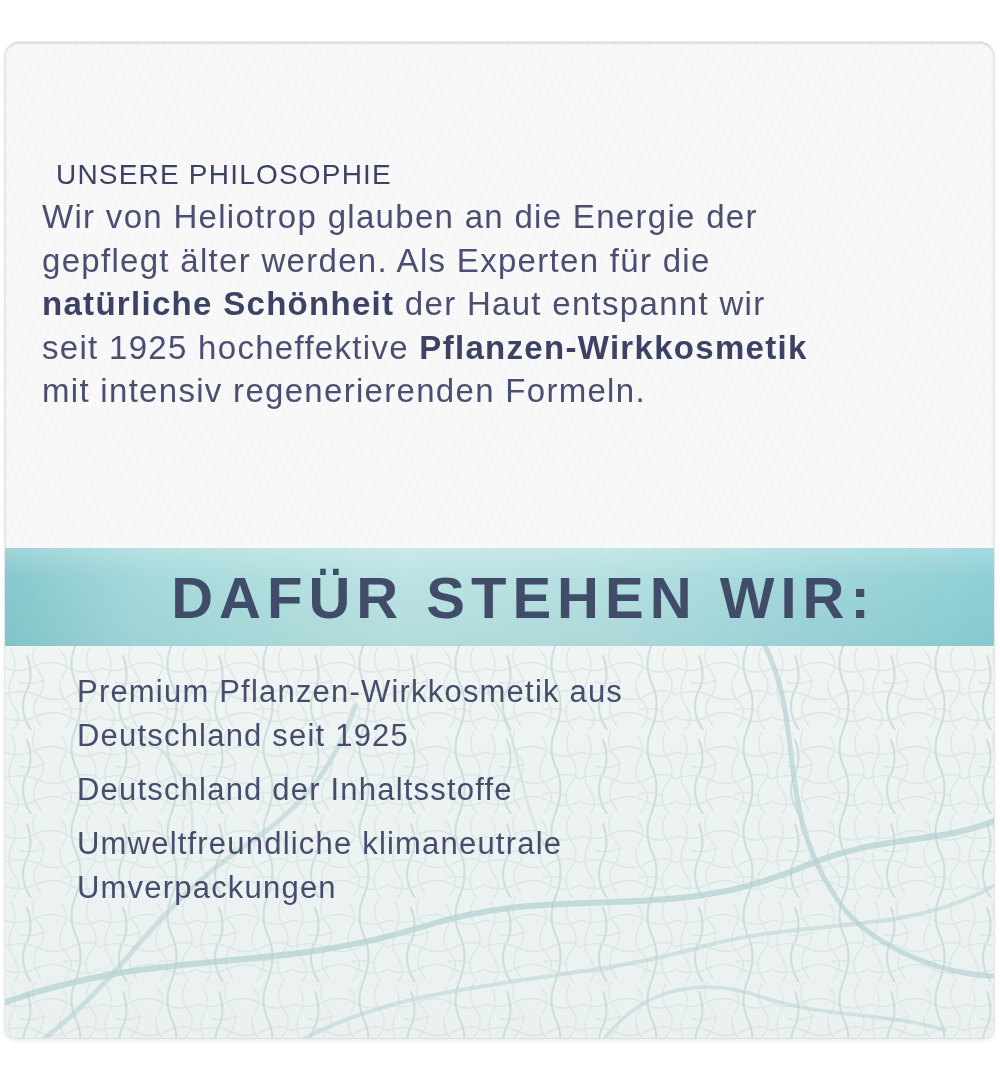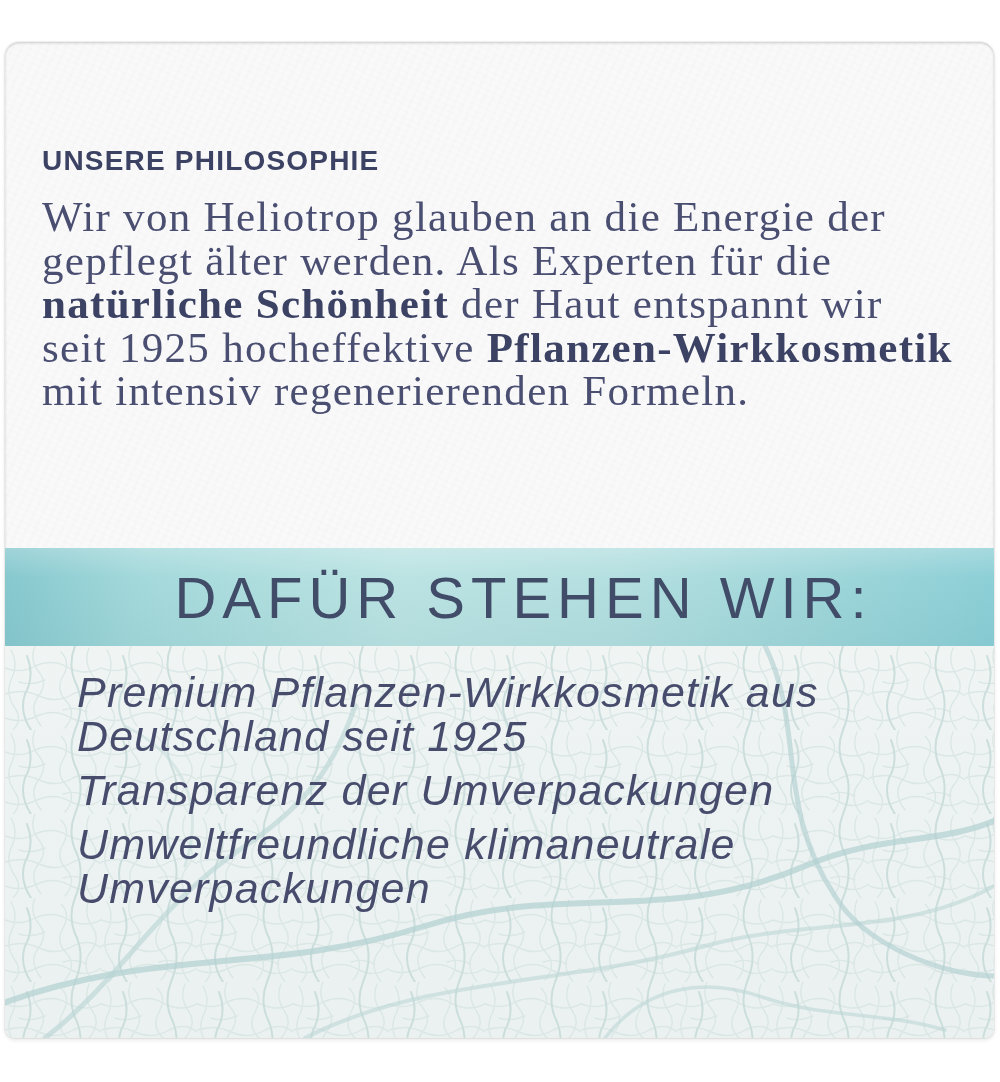--- a/index.html
+++ b/index.html
@@ -19,56 +19,56 @@
       0 0 0 1px rgba(0,0,0,0.05),
       0 2px 4px rgba(0,0,0,0.10),
       inset 0 3px 3px -2px rgba(0,0,0,0.18),
       inset 2px 0 3px -2px rgba(0,0,0,0.14),
       inset -2px 0 3px -2px rgba(0,0,0,0.14),
       inset 0 -2px 3px -2px rgba(0,0,0,0.16);
     overflow:hidden;
   }
 
   .heading{
-    position:absolute;left:37px;top:102px;margin:0;
-    font-size:28px;line-height:34px;font-weight:700;
+    position:absolute;left:37px;top:102px;margin:14px;
+    font-size:28px;line-height:34px;font-weight:400;
     letter-spacing:1.2px;color:#3c4263;
   }
 
   .para{
     position:absolute;left:37px;top:153px;width:930px;
-    font-size:43px;line-height:43.5px;font-weight:400;
-    letter-spacing:1.3px;color:#4a4f71;font-family:Liberation Serif, serif;
+    font-size:33px;line-height:43.5px;font-weight:400;
+    letter-spacing:1.3px;color:#4a4f71;
   }
   .para .bold{font-weight:700;color:#3c4263;}
 
   .band{
     position:absolute;left:0;top:506px;width:100%;height:98px;
     background:
       linear-gradient(180deg, rgba(255,255,255,0.22) 0%, rgba(255,255,255,0) 30%, rgba(20,90,100,0.05) 100%),
       linear-gradient(96deg, #85c8ce 0%, #a4d9db 14%, #bce3e3 40%, #b4dfe0 62%, #9cd5d9 85%, #8ccfd6 100%);
     display:flex;align-items:center;justify-content:center;
   }
   .band-title{
-    font-size:58px;font-weight:400;letter-spacing:6px;
+    font-size:58px;font-weight:700;letter-spacing:6px;
     color:#414c68;line-height:1;padding-top:2px;white-space:nowrap;margin-left:48px;
   }
 
   .leaf{
     position:absolute;left:0;top:604px;right:0;bottom:0;
     background:linear-gradient(180deg,#f0f5f4 0%, #edf3f2 30%, #eaf1f0 100%);
   }
   .leaf svg.veins{position:absolute;inset:0;width:100%;height:100%;}
 
   .values{
     position:absolute;left:72px;top:24px;margin:0;padding:0;list-style:none;
   }
   .values li{
-    font-size:43px;line-height:44px;font-weight:400;
-    letter-spacing:1.2px;color:#474c6d;margin:0 0 10px 0;white-space:nowrap;font-style:italic;
+    font-size:31px;line-height:44px;font-weight:400;
+    letter-spacing:1.2px;color:#474c6d;margin:0 0 10px 0;white-space:nowrap;
   }
 </style>
 </head>
 <body>
 
 <div class="stage">
   <div class="panel">
 
     <h1 class="heading">UNSERE PHILOSOPHIE</h1>
 
@@ -112,19 +112,19 @@
           <path d="M300 392 C420 330, 560 340, 700 300 C800 272, 900 290, 989 240" stroke="#bcd7d6" stroke-width="4" opacity="0.6"></path>
           <path d="M760 0 C800 80, 770 160, 830 250 C860 300, 940 330, 989 330" stroke="#b2d0d1" stroke-width="5" opacity="0.65"></path>
           <path d="M600 392 C640 340, 700 330, 760 352 C820 372, 880 366, 940 384" stroke="#bcd7d6" stroke-width="3.5" opacity="0.6"></path>
           <path d="M120 80 C180 110, 200 160, 180 220" stroke="#c4dcda" stroke-width="3" opacity="0.55"></path>
           <path d="M480 40 C520 90, 510 150, 540 200" stroke="#c4dcda" stroke-width="2.5" opacity="0.5"></path>
         </g>
       </svg>
 
       <ul class="values" id="values-list">
           <li>Premium Pflanzen-Wirkkosmetik aus<br>Deutschland seit 1925</li>
-          <li>Transparenz der Umverpackungen</li>
+          <li>Deutschland der Inhaltsstoffe</li>
           <li>Umweltfreundliche klimaneutrale<br>Umverpackungen</li>
         </ul>
     </div>
 
   </div>
 </div>
 
 </body></html>

